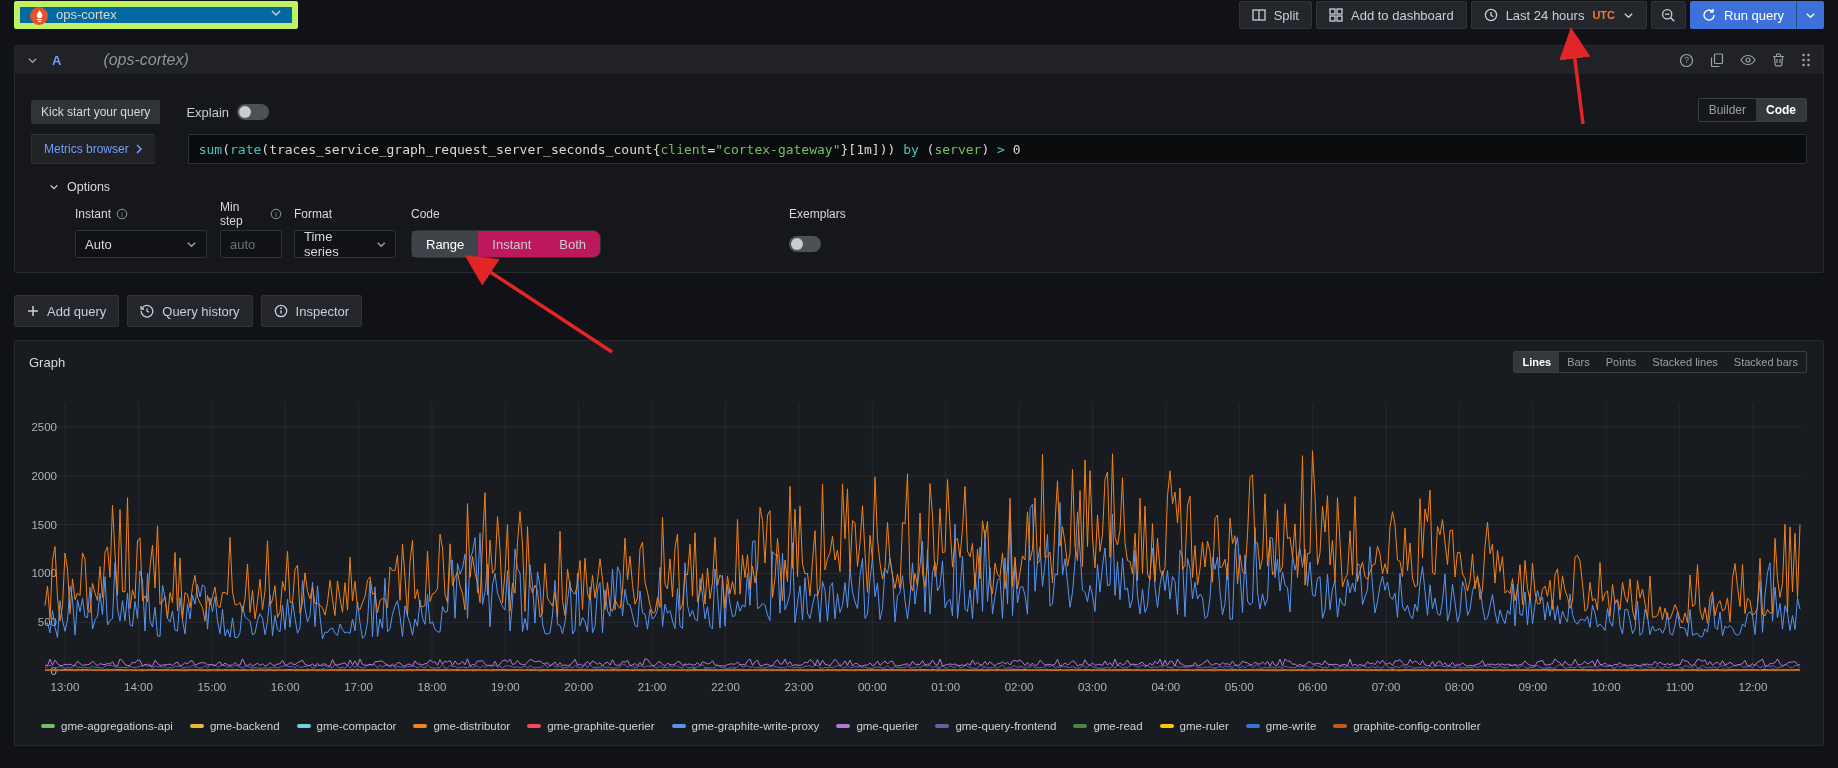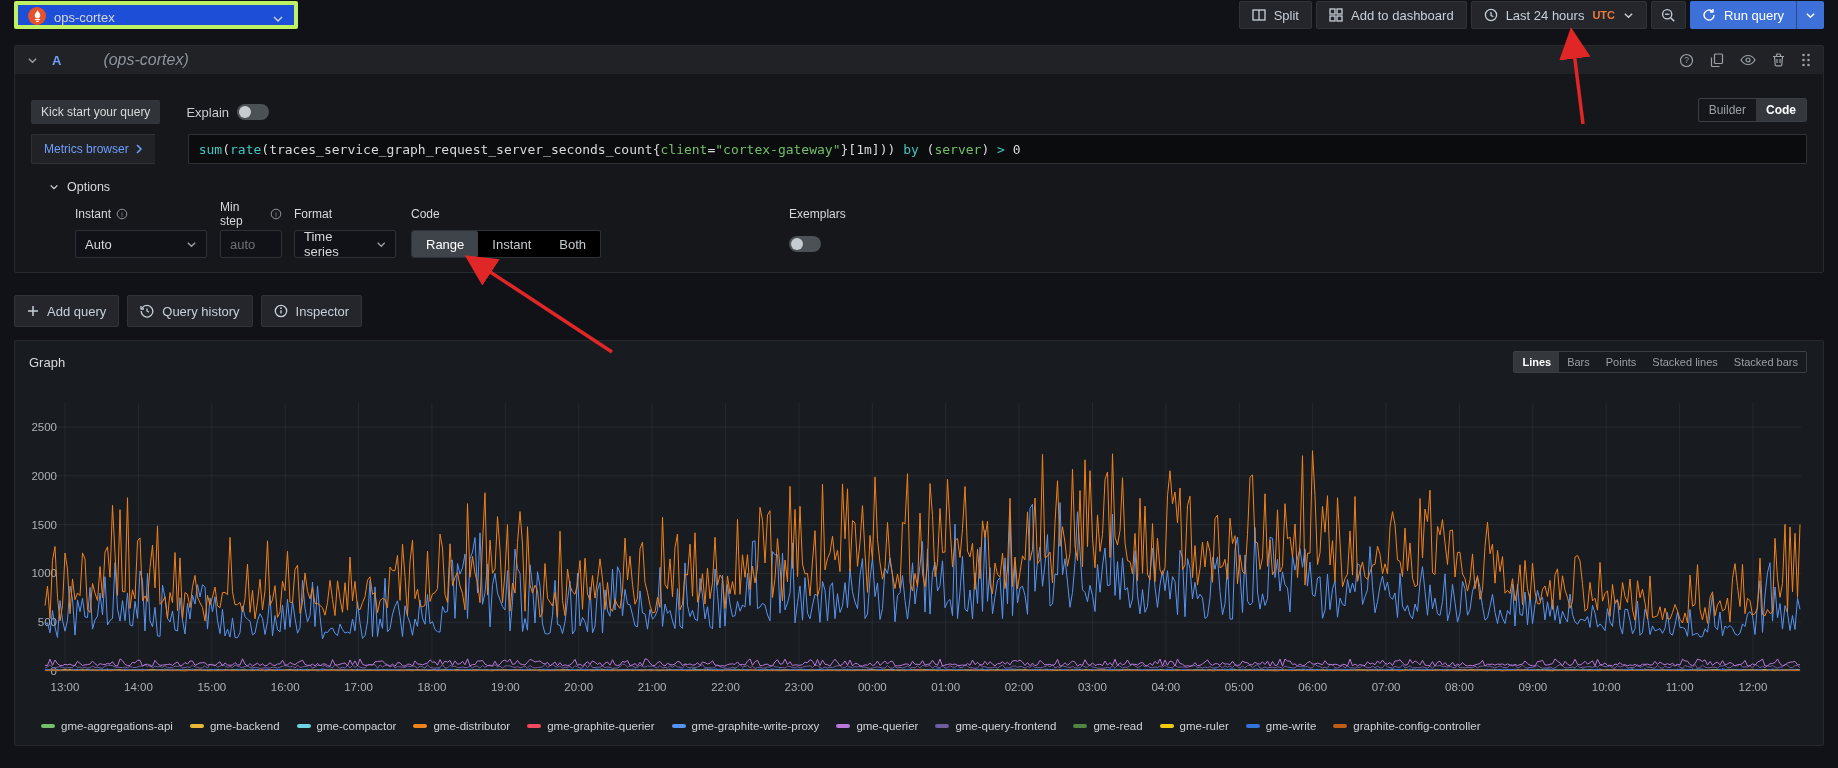--- a/index.html
+++ b/index.html
@@ -3,22 +3,22 @@
 <meta charset="utf-8">
 <style>
   * { margin:0; padding:0; box-sizing:border-box; }
   html,body { width:1838px; height:768px; background:#111217; overflow:hidden;
     font-family:"Liberation Sans", sans-serif; color:#d8d9da; font-size:13px; }
   svg { display:block; }
   button { font-family:inherit; }
 
   
   .topbar { height:30px; display:flex; align-items:center; justify-content:space-between; padding:0 14px; }
-  .ds-picker { width:284px; height:28px; background:#1d4ed8; border:4px solid #bef264; border-radius:2px;
-    display:flex; align-items:flex-end; gap:8px; padding:0 10px; cursor:pointer; }
+  .ds-picker { width:284px; height:28px; background:#0369a1; border:6px solid #bef264; border-radius:2px;
+    display:flex; align-items:flex-start; gap:8px; padding:0 10px; cursor:pointer; }
   .ds-picker .grow { flex:1; }
   .prom { width:18px; height:18px; border-radius:50%; background:#e6522c; display:flex; align-items:center; justify-content:center; }
   .tb-right { display:flex; align-items:stretch; gap:4px; height:28px; }
   .tbtn { background:#24262c; border:1px solid #2f343a; border-radius:2px; color:#c7d0d9;
     display:flex; align-items:center; gap:8px; padding:0 12px; font-size:13px; font-weight:500; cursor:pointer; }
   .tbtn .utc { color:#eb7b3a; font-size:11px; font-weight:700; }
   .runq { display:flex; align-items:stretch; border-radius:2px; overflow:hidden; cursor:pointer; }
   .runq-main { background:#3d71d9; color:#fff; display:flex; align-items:center; gap:8px; padding:0 12px; font-weight:500; }
   .runq-caret { background:#3d71d9; border-left:1px solid rgba(0,0,0,.35); display:flex; align-items:center; padding:0 8px; }
 
@@ -50,21 +50,21 @@
   .tk-fn { color:#45c5c0; } .tk-str { color:#73bf69; } .tk-lbl { color:#73bf69; } .tk-p { color:#d8d9da; }
 
   .opts-head { margin-top:16px; display:flex; align-items:center; gap:8px; padding-left:18px; color:#d8d9da; font-size:12.5px; cursor:pointer; }
   .opts-row { display:flex; margin-top:12px; padding-left:44px; }
   .fld { display:flex; flex-direction:column; }
   .fld-label { display:flex; align-items:center; gap:5px; font-size:12px; font-weight:500; color:#d8d9da; height:16px; margin-bottom:8px; }
   .selbox { height:28px; background:#111217; border:1px solid #2c3235; border-radius:2px;
     display:flex; align-items:center; justify-content:space-between; gap:8px; padding:0 9px; cursor:pointer; font-size:13px; }
   .inp { height:28px; background:#111217; border:1px solid #2c3235; border-radius:2px; color:#d8d9da; padding:0 9px; font-size:13px; width:100%; }
   .inp::placeholder { color:#6c7177; }
-  .type-group { display:flex; border:1px solid #2c3235; background:#000000; border-radius:2px; height:28px; padding:0; }
+  .type-group { display:flex; border:1px solid #2c3235; background:#be185d; border-radius:8px; height:28px; padding:0; }
   .type-seg { padding:0 14px; display:flex; align-items:center; font-size:13px; color:#c7ccd1; cursor:pointer; border-radius:2px; }
   .type-seg.active { background:#3f444b; color:#fff; font-weight:500; }
 
   
   .sec-toolbar { display:flex; gap:8px; margin:22px 14px 0 14px; }
   .sbtn { height:32px; background:#24262c; border:1px solid #2f343a; border-radius:2px; color:#c7d0d9;
     display:flex; align-items:center; gap:8px; padding:0 12px; font-size:13px; font-weight:500; cursor:pointer; }
 
   
   .gpanel { margin:13px 14px 0 14px; background:#181b1f; border:1px solid #26292e; border-radius:2px; padding:8px 16px 4px 14px; }

